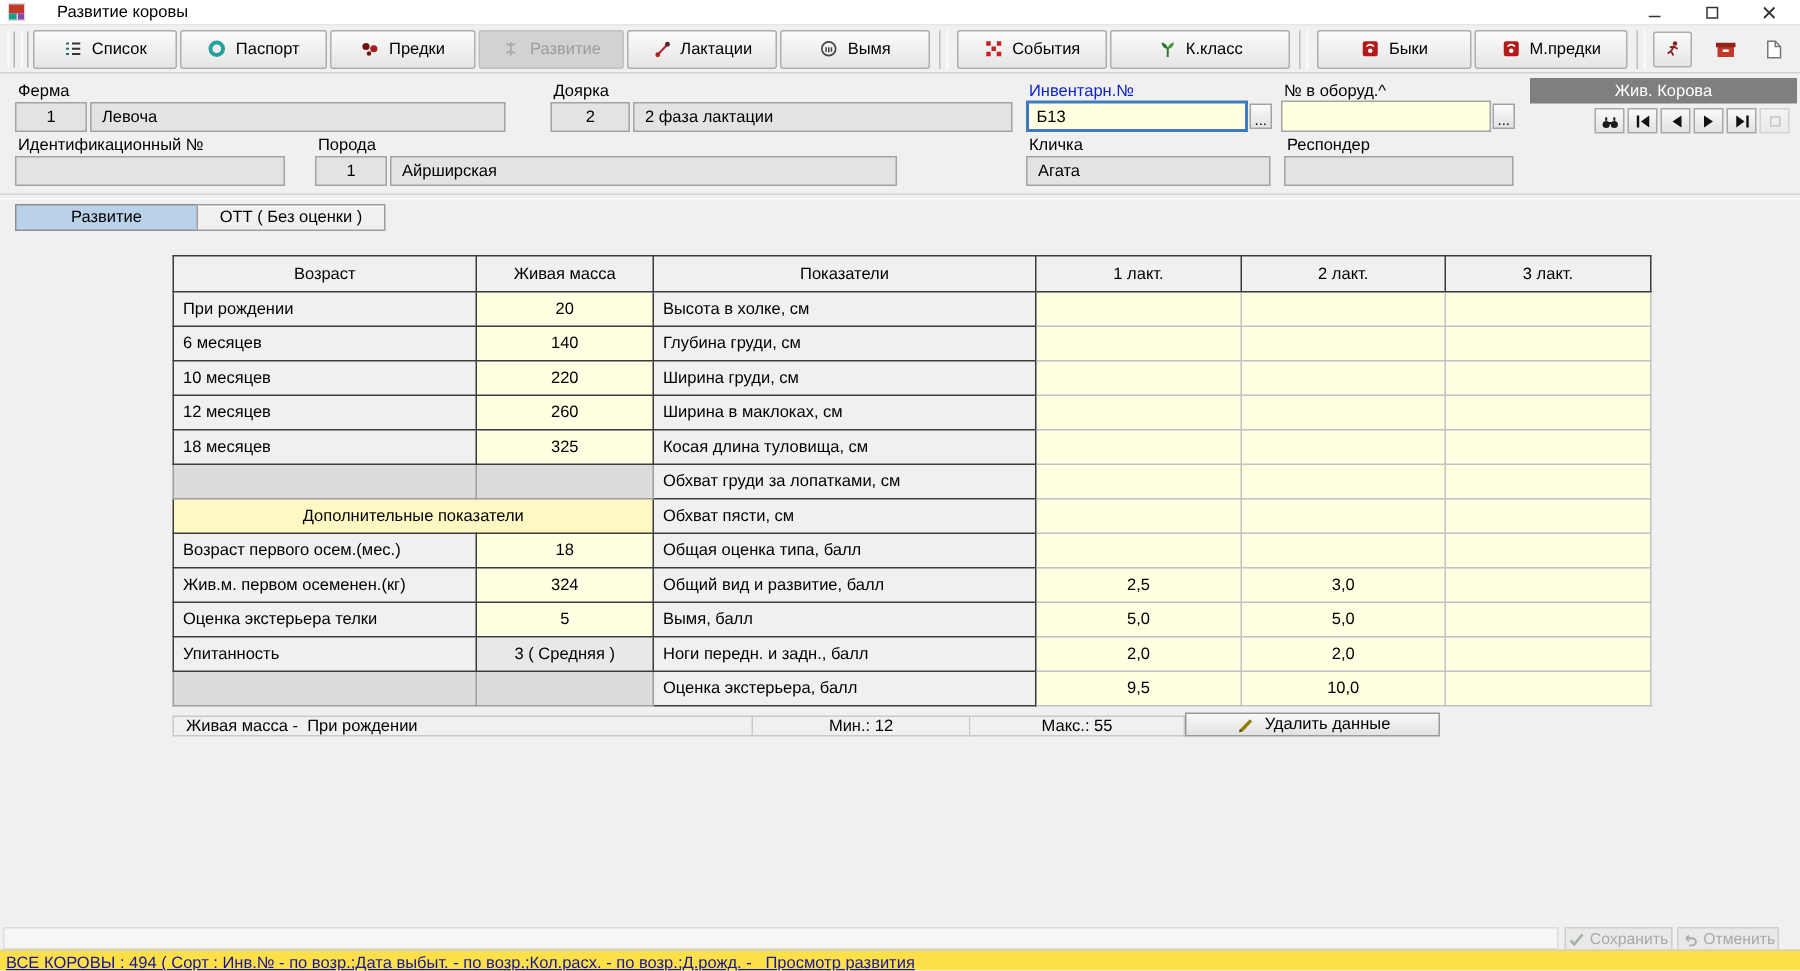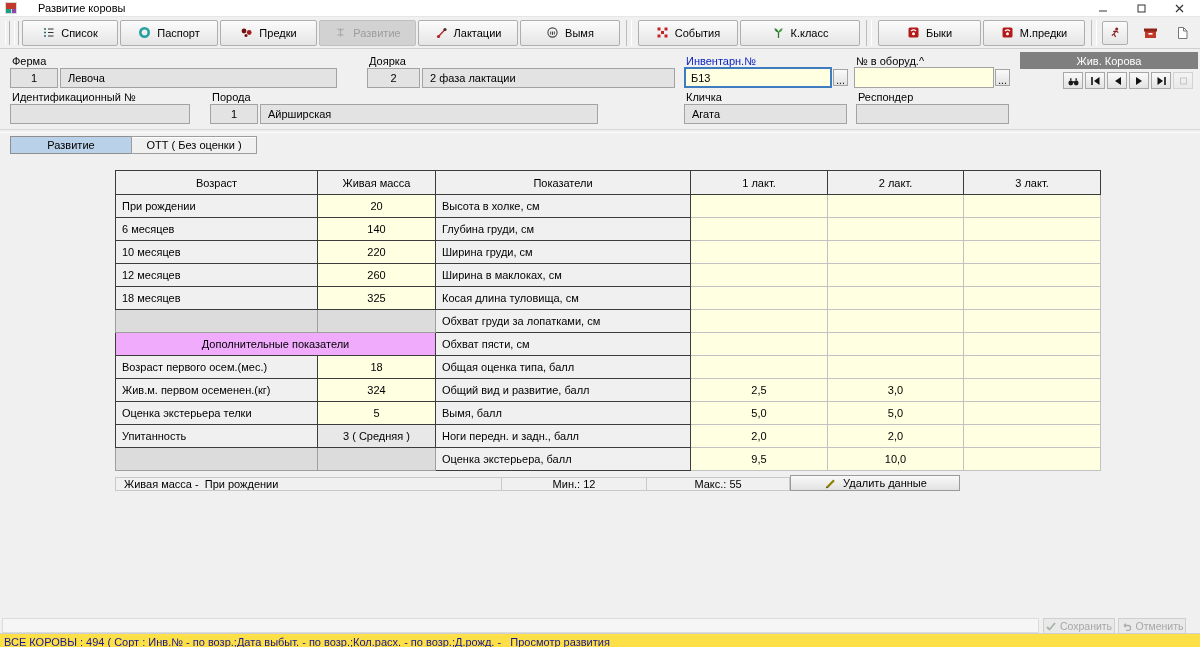--- a/index.html
+++ b/index.html
@@ -39,21 +39,21 @@
   .tab.selected{left:10px;width:122px;background:#b9d1e9}
   .tab.plain{left:131px;width:126px;background:#f0f0f0;border-color:#9d9d9d;box-shadow:inset 0 1px 0 #fff}
   
   table.devtable{position:absolute;left:115px;top:170px;border-collapse:collapse;table-layout:fixed;font-size:11px}
   .devtable td{height:23px;box-sizing:border-box;padding:0 6px;overflow:hidden;white-space:nowrap}
   .devtable td.th{background:#f0f0f0;border:1px solid #3c3c3c;text-align:center;height:24px}
   .devtable td.lbl{background:#f0f0f0;border:1px solid #3c3c3c;text-align:left}
   .devtable td.val{background:#ffffe1;border:1px solid #3c3c3c;text-align:center}
   .devtable td.valgray{background:#e8e8e8;border:1px solid #3c3c3c;text-align:center}
   .devtable td.dis{background:#dcdcdc;border:1px solid #9e9e9e}
-  .devtable td.merged{background:#f0abfc;border:1px solid #3c3c3c;text-align:center}
+  .devtable td.merged{background:#fef9c3;border:1px solid #3c3c3c;text-align:center}
   .devtable td.ind{background:#f0f0f0;border:1px solid #3c3c3c;text-align:left}
   .devtable td.ly{background:#ffffe1;border:1px solid #c2c2c2;text-align:center}
   
   .tfooter{position:absolute;left:115px;top:469px;height:22px;display:flex;align-items:flex-end}
   .fseg{box-sizing:border-box;background:#f0f0f0;border:1px solid #c9c9c9;border-left:none;display:flex;align-items:center}
   .fseg.first{border-left:1px solid #c9c9c9}
   .fseg.info{width:387px;padding-left:8px;white-space:pre}
   .fseg.min{width:145px;justify-content:center}
   .fseg.max{width:143px;justify-content:center}
   .del-btn{width:170px;box-sizing:border-box;border:1px solid #9a9a9a;background:linear-gradient(#f9f9f9,#e2e2e2);display:flex;align-items:center;justify-content:center;gap:6px}

